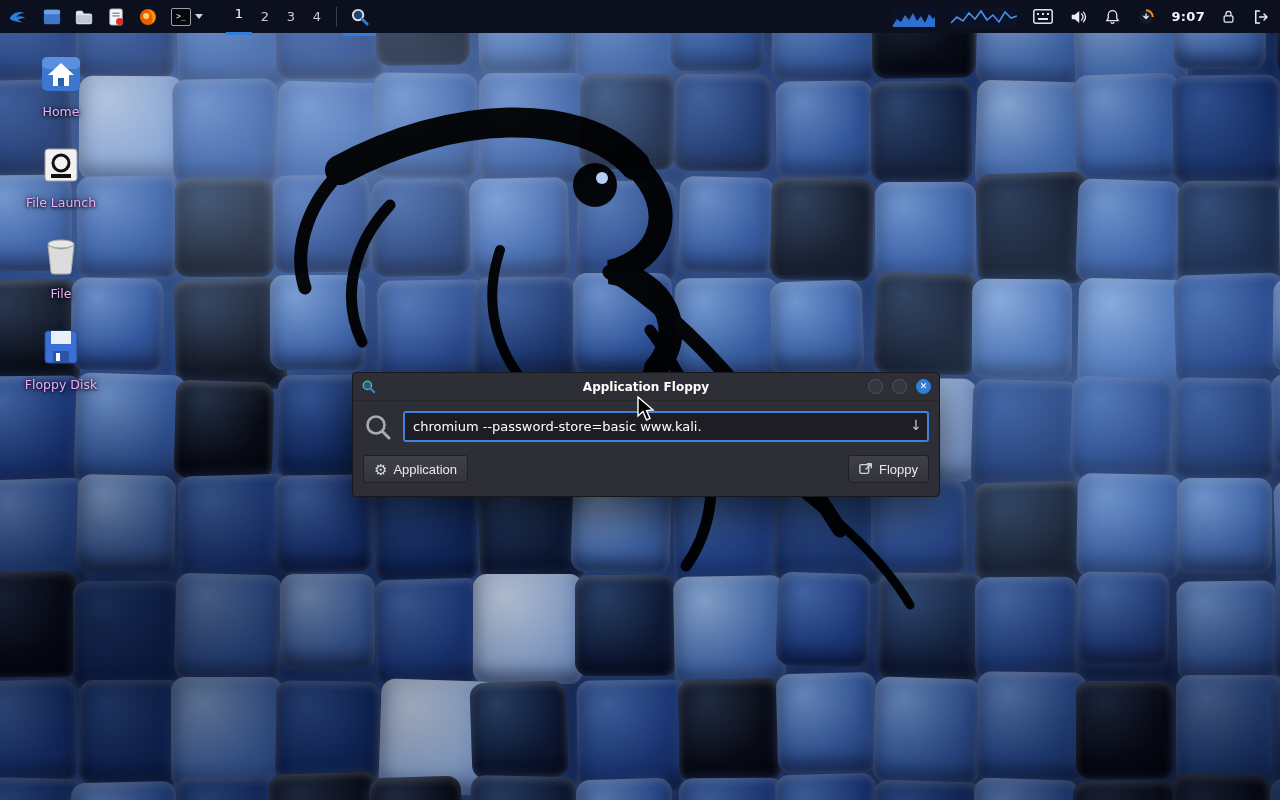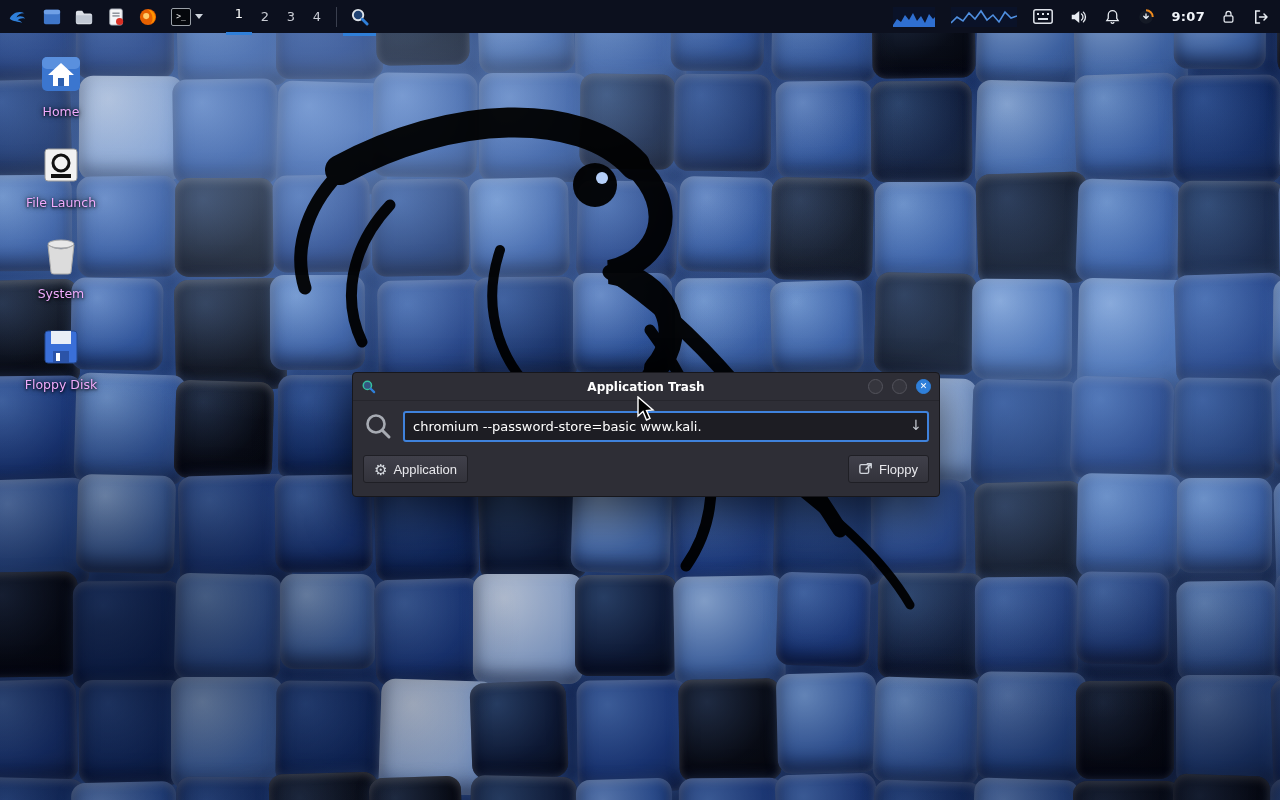--- a/index.html
+++ b/index.html
@@ -46,21 +46,21 @@
     border:1px solid #17171c;border-radius:4px;box-shadow:0 18px 44px rgba(0,0,0,.6);}
   #titlebar{height:27px;display:flex;align-items:center;padding:0 8px;position:relative;
     border-bottom:1px solid #26262d;}
   #titlebar .title{position:absolute;left:0;right:0;text-align:center;color:#fff;
     font-weight:bold;font-size:12px;pointer-events:none;}
   .tb-btns{margin-left:auto;display:flex;gap:9px;z-index:2;}
   .tb-circle{width:15px;height:15px;border-radius:50%;background:#35353d;border:1px solid #53535c;box-sizing:border-box;}
   .tb-close{width:15px;height:15px;border-radius:50%;background:#2f7fd9;border:1px solid #2f7fd9;
     color:#fff;font-size:9px;line-height:13px;text-align:center;font-weight:bold;box-sizing:border-box;}
   #finder-body{padding:10px 10px 13px;}
-  .search-row{display:flex;align-items:flex-start;}
+  .search-row{display:flex;align-items:flex-end;}
   .input-wrap{flex:1;position:relative;margin-left:10px;}
   #cmd-input{width:100%;box-sizing:border-box;height:31px;background:#1d1d23;color:#fff;
     border:2px solid #3f82dc;border-radius:3px;font-size:13px;padding:0 26px 0 8px;outline:none;
     font-family:"DejaVu Sans","Liberation Sans",sans-serif;}
   .dd-arrow{position:absolute;right:7px;top:6px;color:#c7cbd2;font-size:14px;pointer-events:none;}
   .btn-row{display:flex;justify-content:space-between;margin-top:13px;}
   .btn{display:inline-flex;align-items:center;gap:6px;height:28px;padding:0 10px;
     background:linear-gradient(#40404a,#33333b);border:1px solid #1f1f25;border-radius:3px;
     color:#e8e8ec;font-size:13px;cursor:default;}
   .gear{font-size:15px;color:#d6dae0;line-height:1;}
@@ -237,21 +237,21 @@
     </div>
     <span class="lbl">File Launch</span>
   </div>
   <div class="desk-item">
     <div class="dicon">
       <svg width="40" height="40" viewBox="0 0 40 40">
         <ellipse cx="20" cy="8" rx="13" ry="4" fill="#e8e8e8" stroke="#a9a9a9"></ellipse>
         <path d="M7 9 L10 36 Q10 38 13 38 L27 38 Q30 38 30 36 L33 9 Q27 13 20 13 Q13 13 7 9 Z" fill="#dcdcdc" stroke="#a9a9a9"></path>
       </svg>
     </div>
-    <span class="lbl">System</span>
+    <span class="lbl">File</span>
   </div>
   <div class="desk-item">
     <div class="dicon">
       <svg width="40" height="40" viewBox="0 0 40 40">
         <rect x="4" y="4" width="32" height="32" rx="3" fill="#3a6fd8" stroke="#23488f"></rect>
         <rect x="10" y="4" width="20" height="13" fill="#e9eef7"></rect>
         <rect x="12" y="24" width="16" height="12" fill="#2b53a8"></rect>
         <rect x="15" y="26" width="4" height="8" fill="#fff"></rect>
       </svg>
     </div>
@@ -353,21 +353,21 @@
     </svg>
   </div>
 </div>
 
 <div id="finder">
   <div id="titlebar">
     <svg width="15" height="15" viewBox="0 0 20 20">
       <circle cx="8.5" cy="8.5" r="5.5" fill="rgba(60,130,220,.45)" stroke="#35c0a0" stroke-width="2"></circle>
       <line x1="13" y1="13" x2="17.5" y2="17.5" stroke="#2f7fd9" stroke-width="3" stroke-linecap="round"></line>
     </svg>
-    <span class="title">Application Trash</span>
+    <span class="title">Application Floppy</span>
     <div class="tb-btns">
       <div class="tb-circle"></div>
       <div class="tb-circle"></div>
       <div class="tb-close">✕</div>
     </div>
   </div>
   <div id="finder-body">
     <div class="search-row">
       <svg width="30" height="30" viewBox="0 0 30 30">
         <circle cx="13" cy="13" r="8.5" fill="none" stroke="#a7abb3" stroke-width="2.6"></circle>

